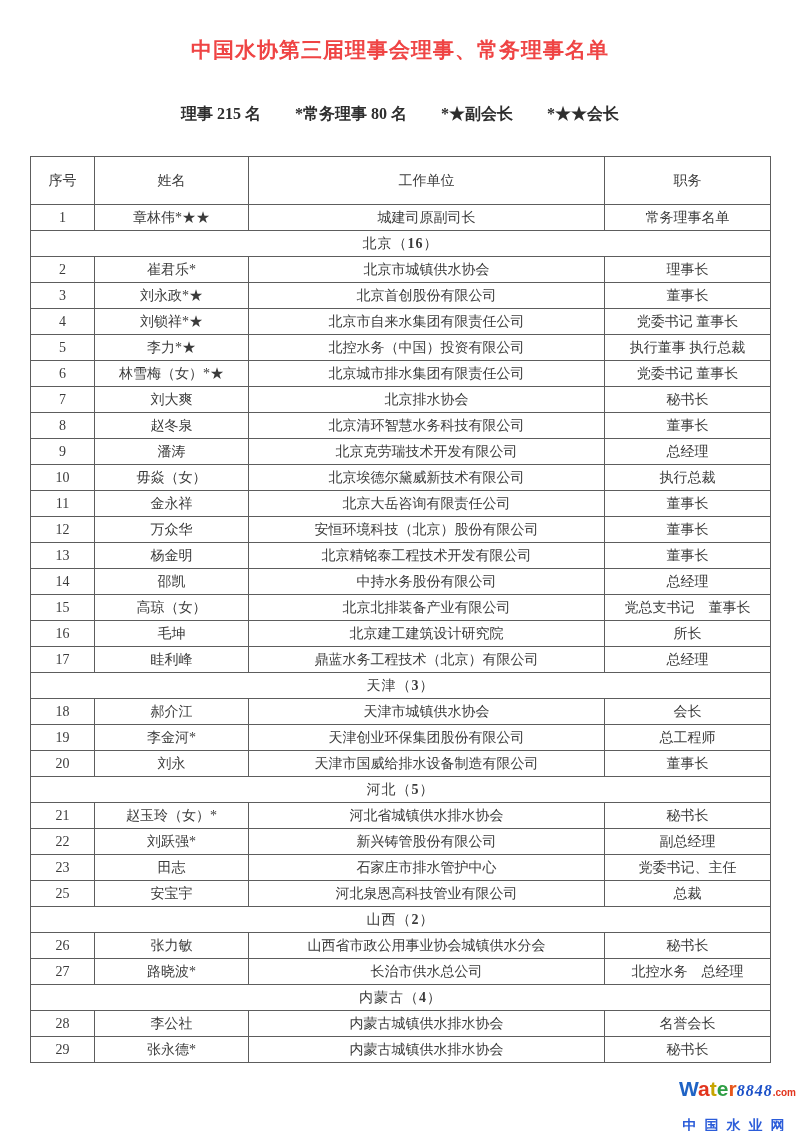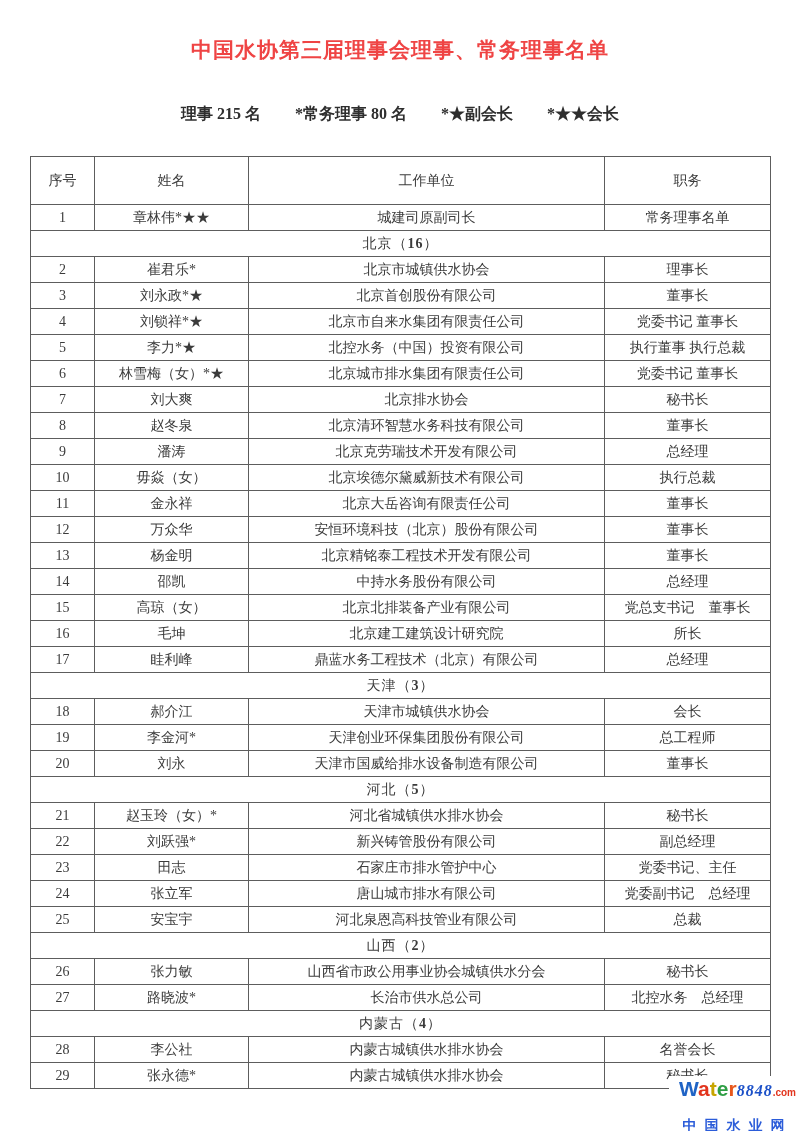--- a/index.html
+++ b/index.html
@@ -259,26 +259,20 @@
             <td>新兴铸管股份有限公司</td>
             <td>副总经理</td>
           </tr>
           <tr>
             <td>23</td>
             <td>田志</td>
             <td>石家庄市排水管护中心</td>
             <td>党委书记、主任</td>
           </tr>
           <tr>
-            <td>24</td>
-            <td>张立军</td>
-            <td>唐山城市排水有限公司</td>
-            <td>党委副书记　总经理</td>
-          </tr>
-          <tr>
             <td>25</td>
             <td>安宝宇</td>
             <td>河北泉恩高科技管业有限公司</td>
             <td>总裁</td>
           </tr>
           <tr>
             <td colspan="4" class="section-cell">山西（<b>2</b>）</td>
           </tr>
           <tr>
             <td>26</td>

